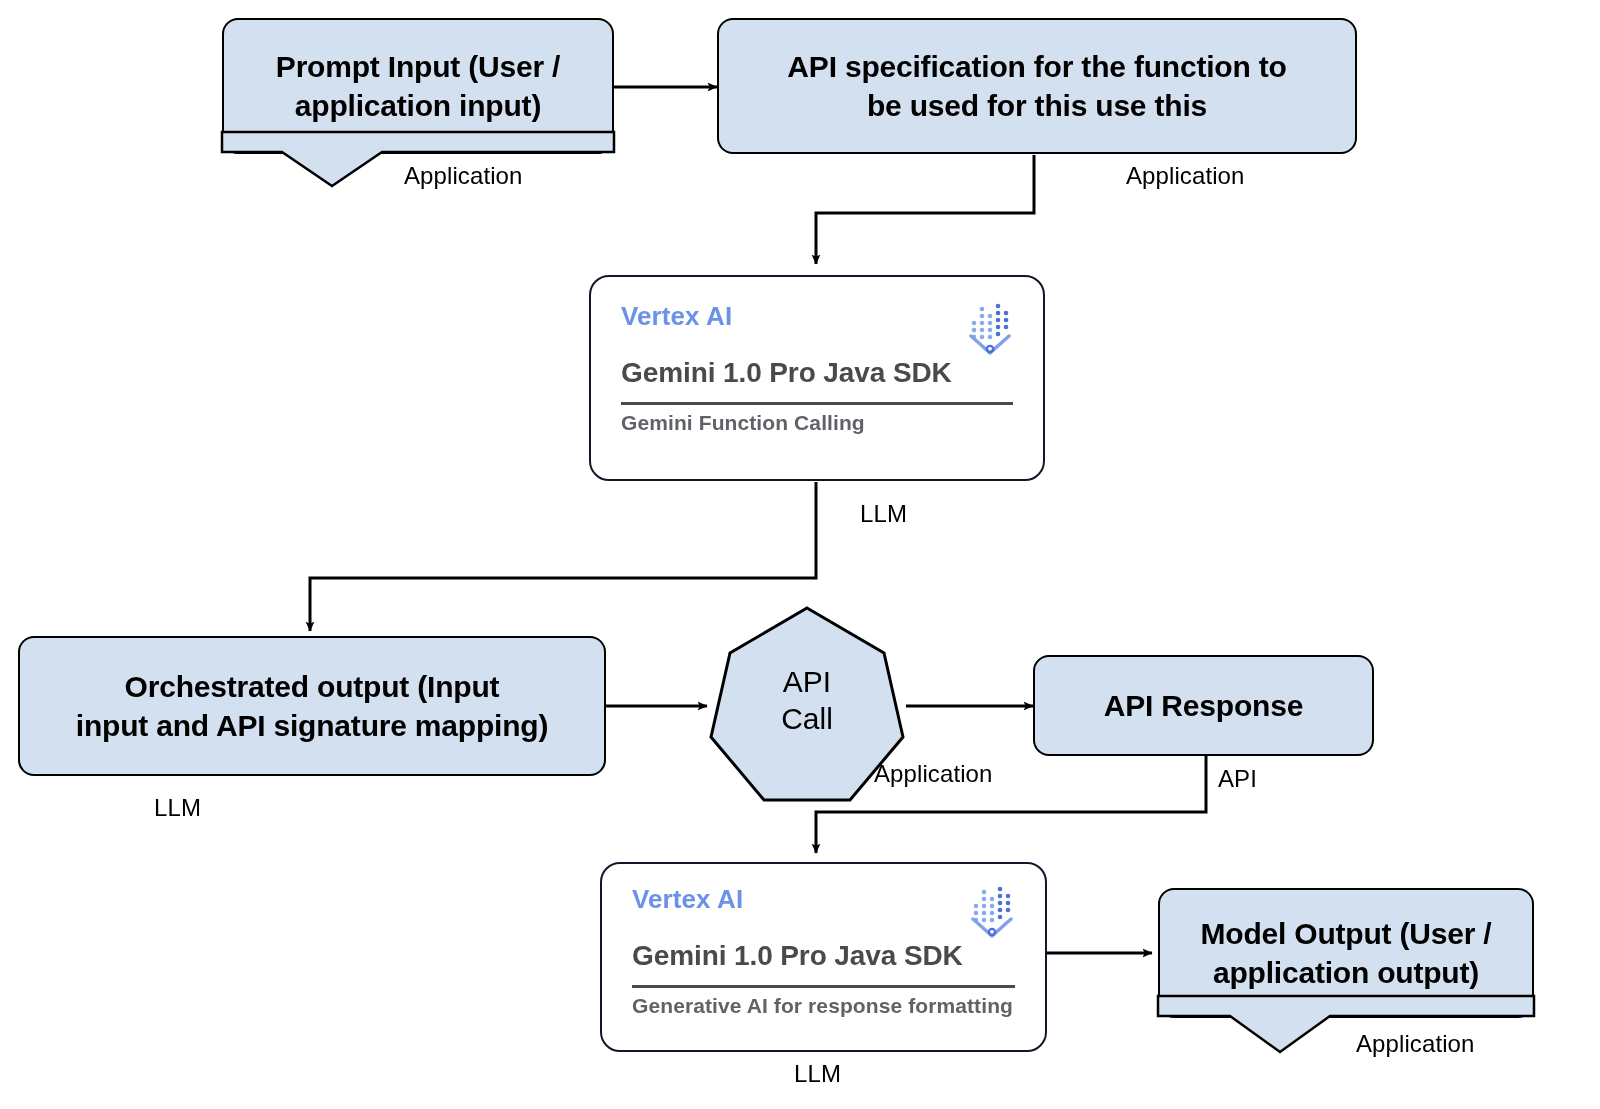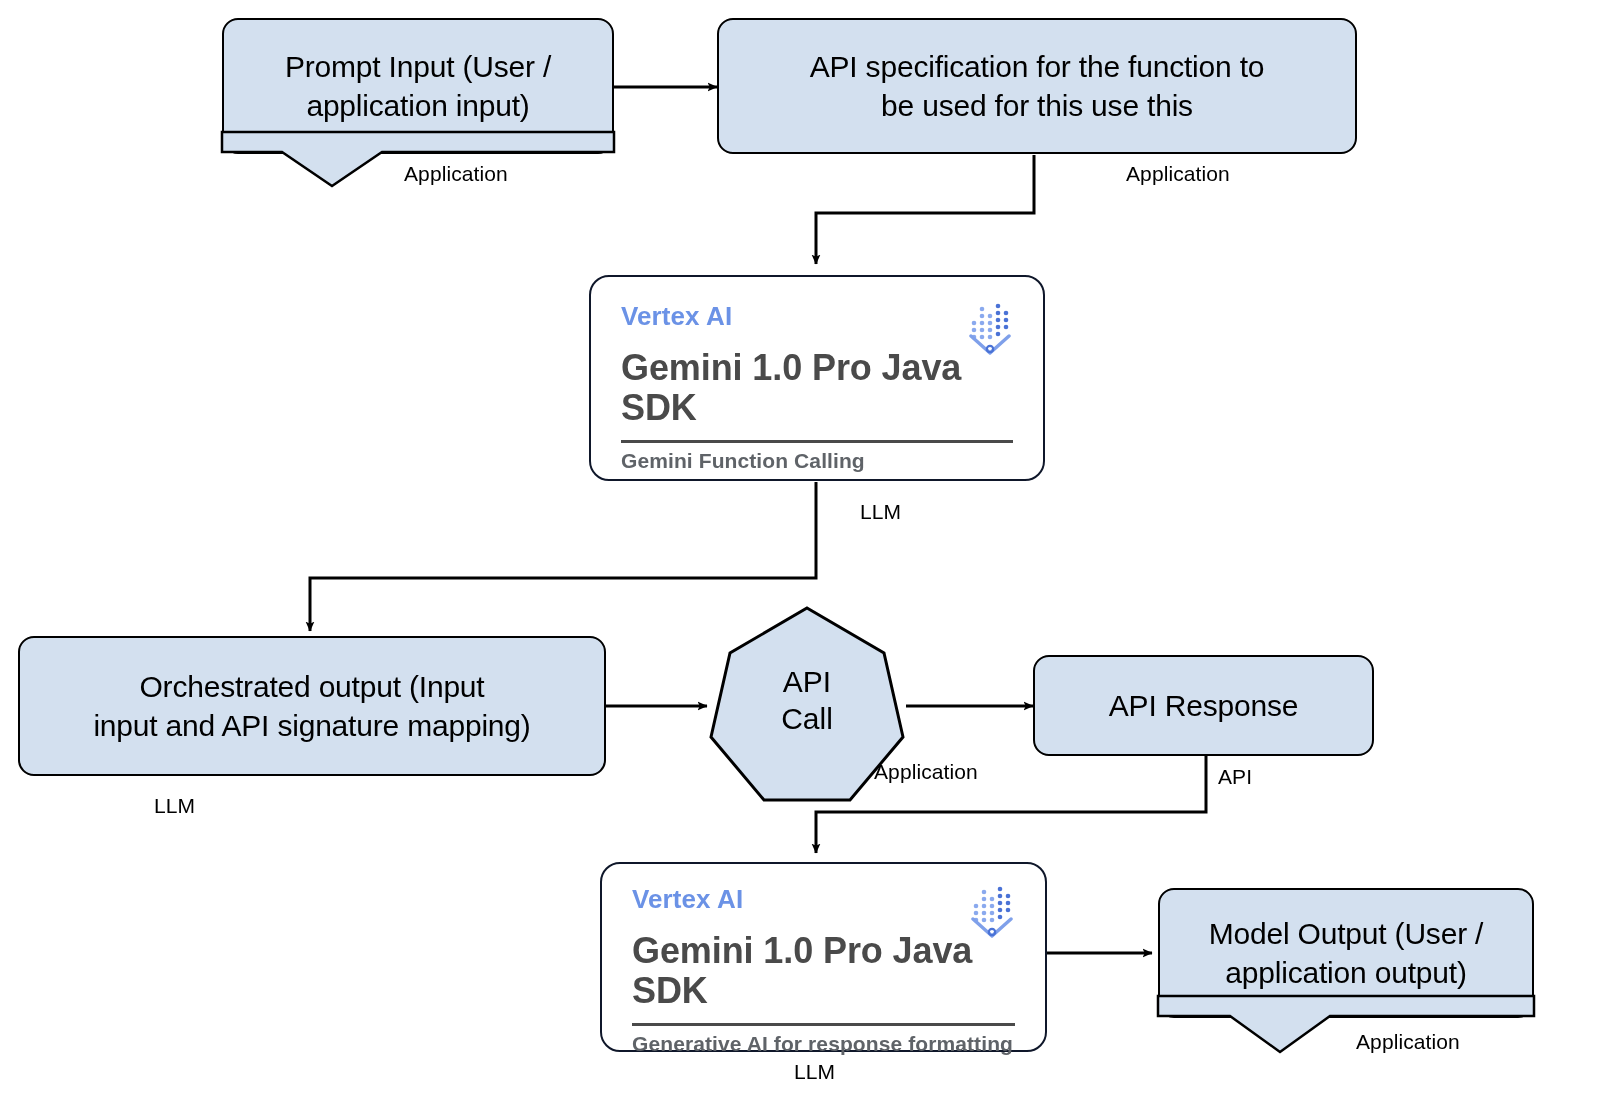--- a/index.html
+++ b/index.html
@@ -46,20 +46,21 @@
     background: #d3e0ef;
     border: 2.5px solid #000000;
     border-radius: 16px;
     z-index: 0;
   }
   .bluebox .txt {
     position: relative;
     z-index: 2;
     padding: 0 18px;
     width: 100%;
+    font-weight: bold;
   }
   
   .tail {
     position: absolute;
     z-index: 1;
     overflow: visible;
   }
 
   
   .card {
@@ -78,22 +79,22 @@
     bottom: 22px;
   }
   .card-brand {
     color: #6b92e6;
     font-size: 26px;
     letter-spacing: 0.1px;
     line-height: 1.05;
   }
   .card-model {
     color: #4a4a4a;
-    font-size: 36px;
-    margin-top: 18px;
+    font-size: 28px;
+    margin-top: 28px;
     line-height: 1.1;
     letter-spacing: -0.1px;
   }
   .card-rule {
     height: 3px;
     background: #4a4a4a;
     margin-top: 13px;
   }
   .card-sub {
     color: #5f6368;
@@ -119,21 +120,21 @@
     width: 100%;
     text-align: center;
     font-size: 30px;
     line-height: 1.22;
     color: #000;
   }
 
   
   .caption {
     position: absolute;
-    font-size: 21px;
+    font-size: 24px;
     color: #000000;
     white-space: nowrap;
     letter-spacing: 0.1px;
   }
 </style>
 </head>
 <body>
 
 <div id="canvas">
 

